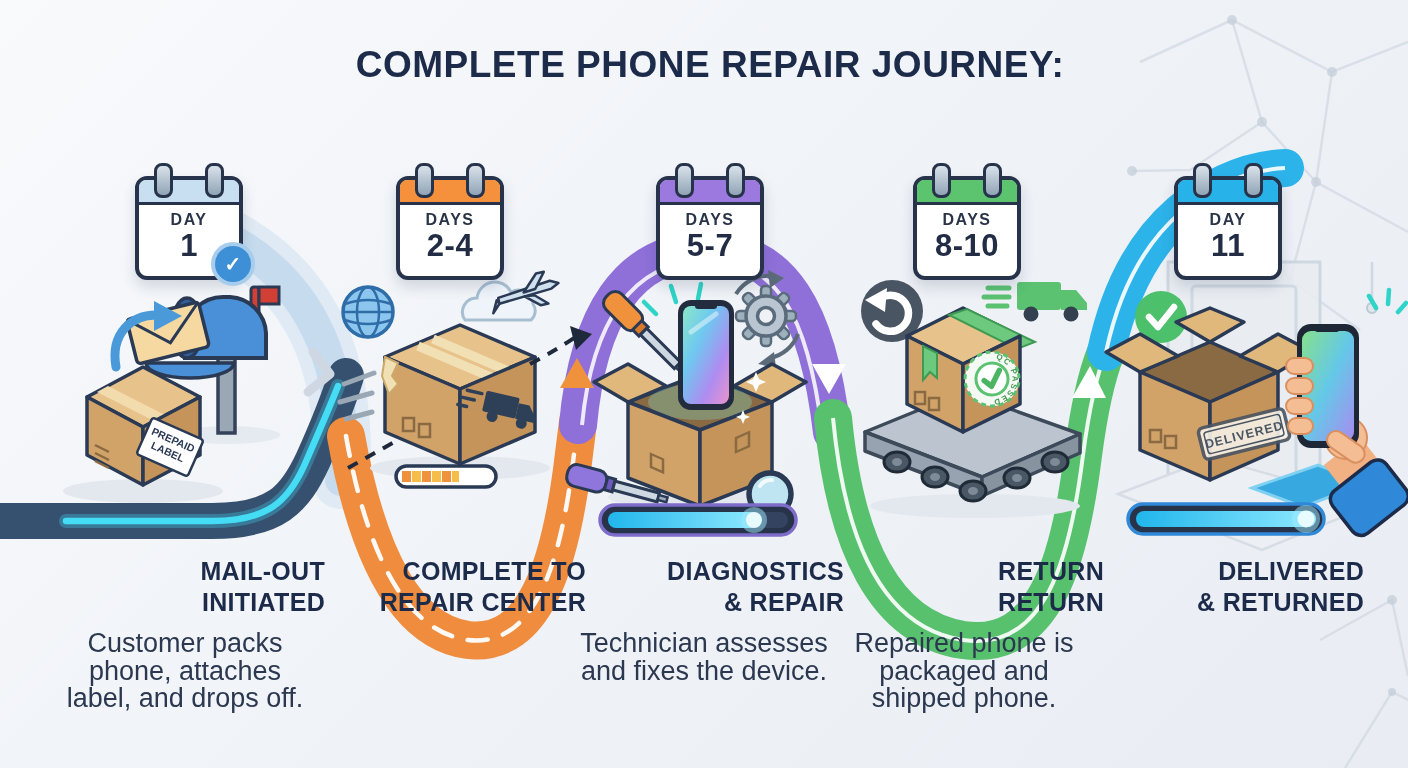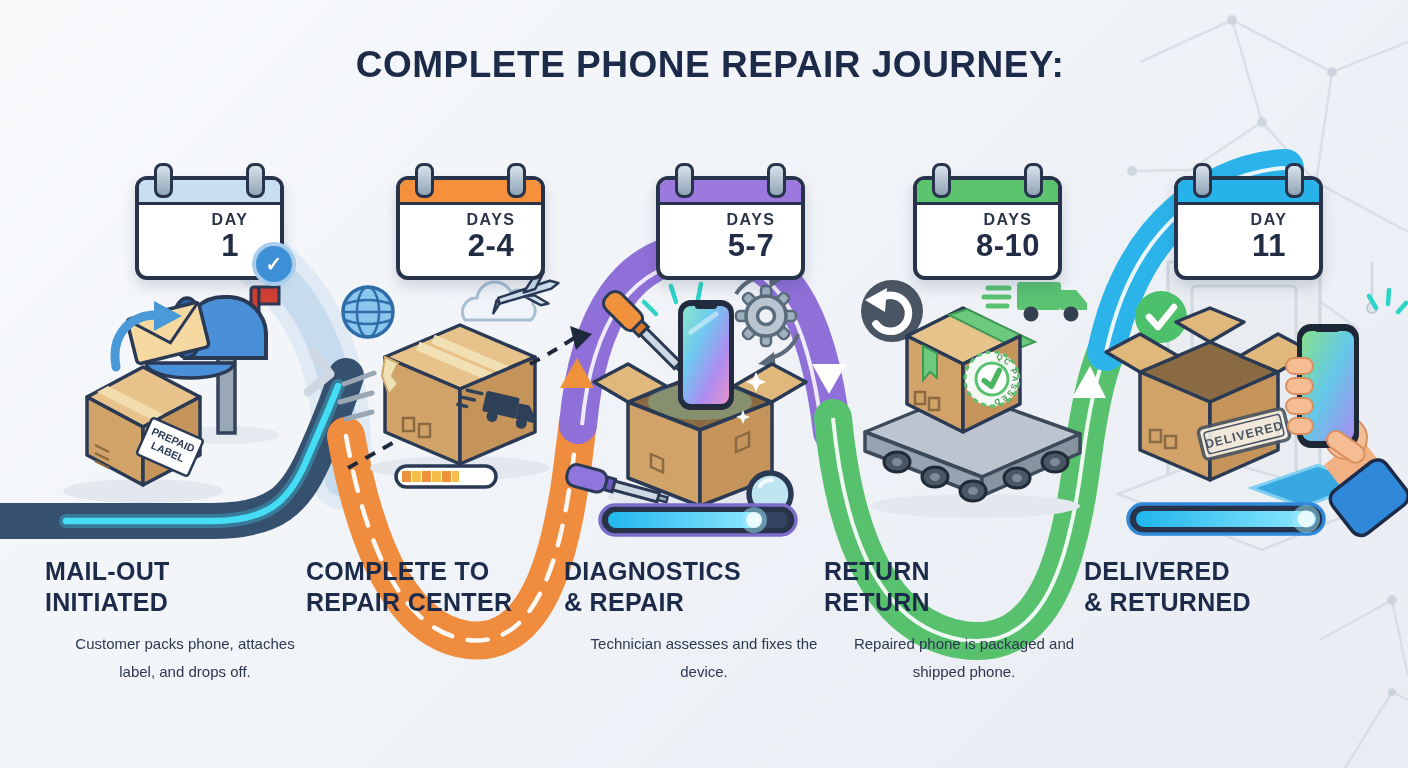--- a/index.html
+++ b/index.html
@@ -6,38 +6,38 @@
   body{width:1408px;height:768px;overflow:hidden;
        font-family:"Liberation Sans",sans-serif;
        background:linear-gradient(135deg,#f8fafc 0%,#eef1f6 60%,#e9edf3 100%);}
   .canvas{position:relative;width:1408px;height:768px;}
   .layer{position:absolute;left:0;top:0;}
   
   .title{position:absolute;left:6px;top:42px;width:1408px;text-align:center;
          color:#1d2b4a;font-weight:bold;font-size:37px;line-height:46px;letter-spacing:.5px;z-index:4;}
   
   .calendar{position:absolute;width:100px;height:96px;background:#fff;border:4px solid #27334a;
-            border-radius:12px;z-index:5;box-shadow:0 7px 14px rgba(30,50,80,.16);text-align:center;padding-left:41px;}
+            border-radius:12px;z-index:5;box-shadow:0 7px 14px rgba(30,50,80,.16);text-align:center;}
   .cal-header{position:absolute;left:0;top:0;width:100%;height:25px;border-radius:7px 7px 0 0;border-bottom:3px solid #27334a;box-sizing:border-box;}
   .c1 .cal-header{background:#c7dff0}.c2 .cal-header{background:#f5913c}
   .c3 .cal-header{background:#9b79de}.c4 .cal-header{background:#5cc46f}
   .c5 .cal-header{background:#27b3ea}
   .ring{position:absolute;top:-17px;width:13px;height:29px;border:3.5px solid #27334a;border-radius:8px;
         background:linear-gradient(180deg,#d9e2ea,#90a4b6);z-index:6;}
   .ring.rl{left:15px}.ring.rr{right:15px}
   .cal-label{margin-top:31px;font-size:16px;font-weight:bold;letter-spacing:1.5px;color:#2a3447;}
   .cal-value{font-size:31px;font-weight:bold;color:#222d45;line-height:33px;letter-spacing:.5px;}
   .cal-check{position:absolute;right:-16px;bottom:-10px;width:36px;height:36px;border-radius:50%;
              background:#3d8fd6;border:4px solid #a8cdec;color:#fff;font-size:20px;font-weight:bold;
              line-height:36px;text-align:center;z-index:7;}
   
-  .stage-title{position:absolute;top:556px;width:280px;text-align:left;color:#1d2b4a;
+  .stage-title{position:absolute;top:556px;width:280px;text-align:right;color:#1d2b4a;
                font-size:25px;font-weight:bold;line-height:31px;letter-spacing:.3px;z-index:4;}
   .stage-desc{position:absolute;top:630px;width:280px;text-align:center;color:#2b3850;
-              font-size:15px;line-height:27.5px;z-index:4;}
+              font-size:27px;line-height:27.5px;z-index:4;}
   .stage-desc span{display:inline-block;max-width:258px;}
   svg{overflow:visible}
   .illus{position:absolute;z-index:3;}
 </style>
 </head>
 <body>
 
 <div class="canvas">
 
   <svg class="layer" width="1408" height="768" style="z-index:0">

